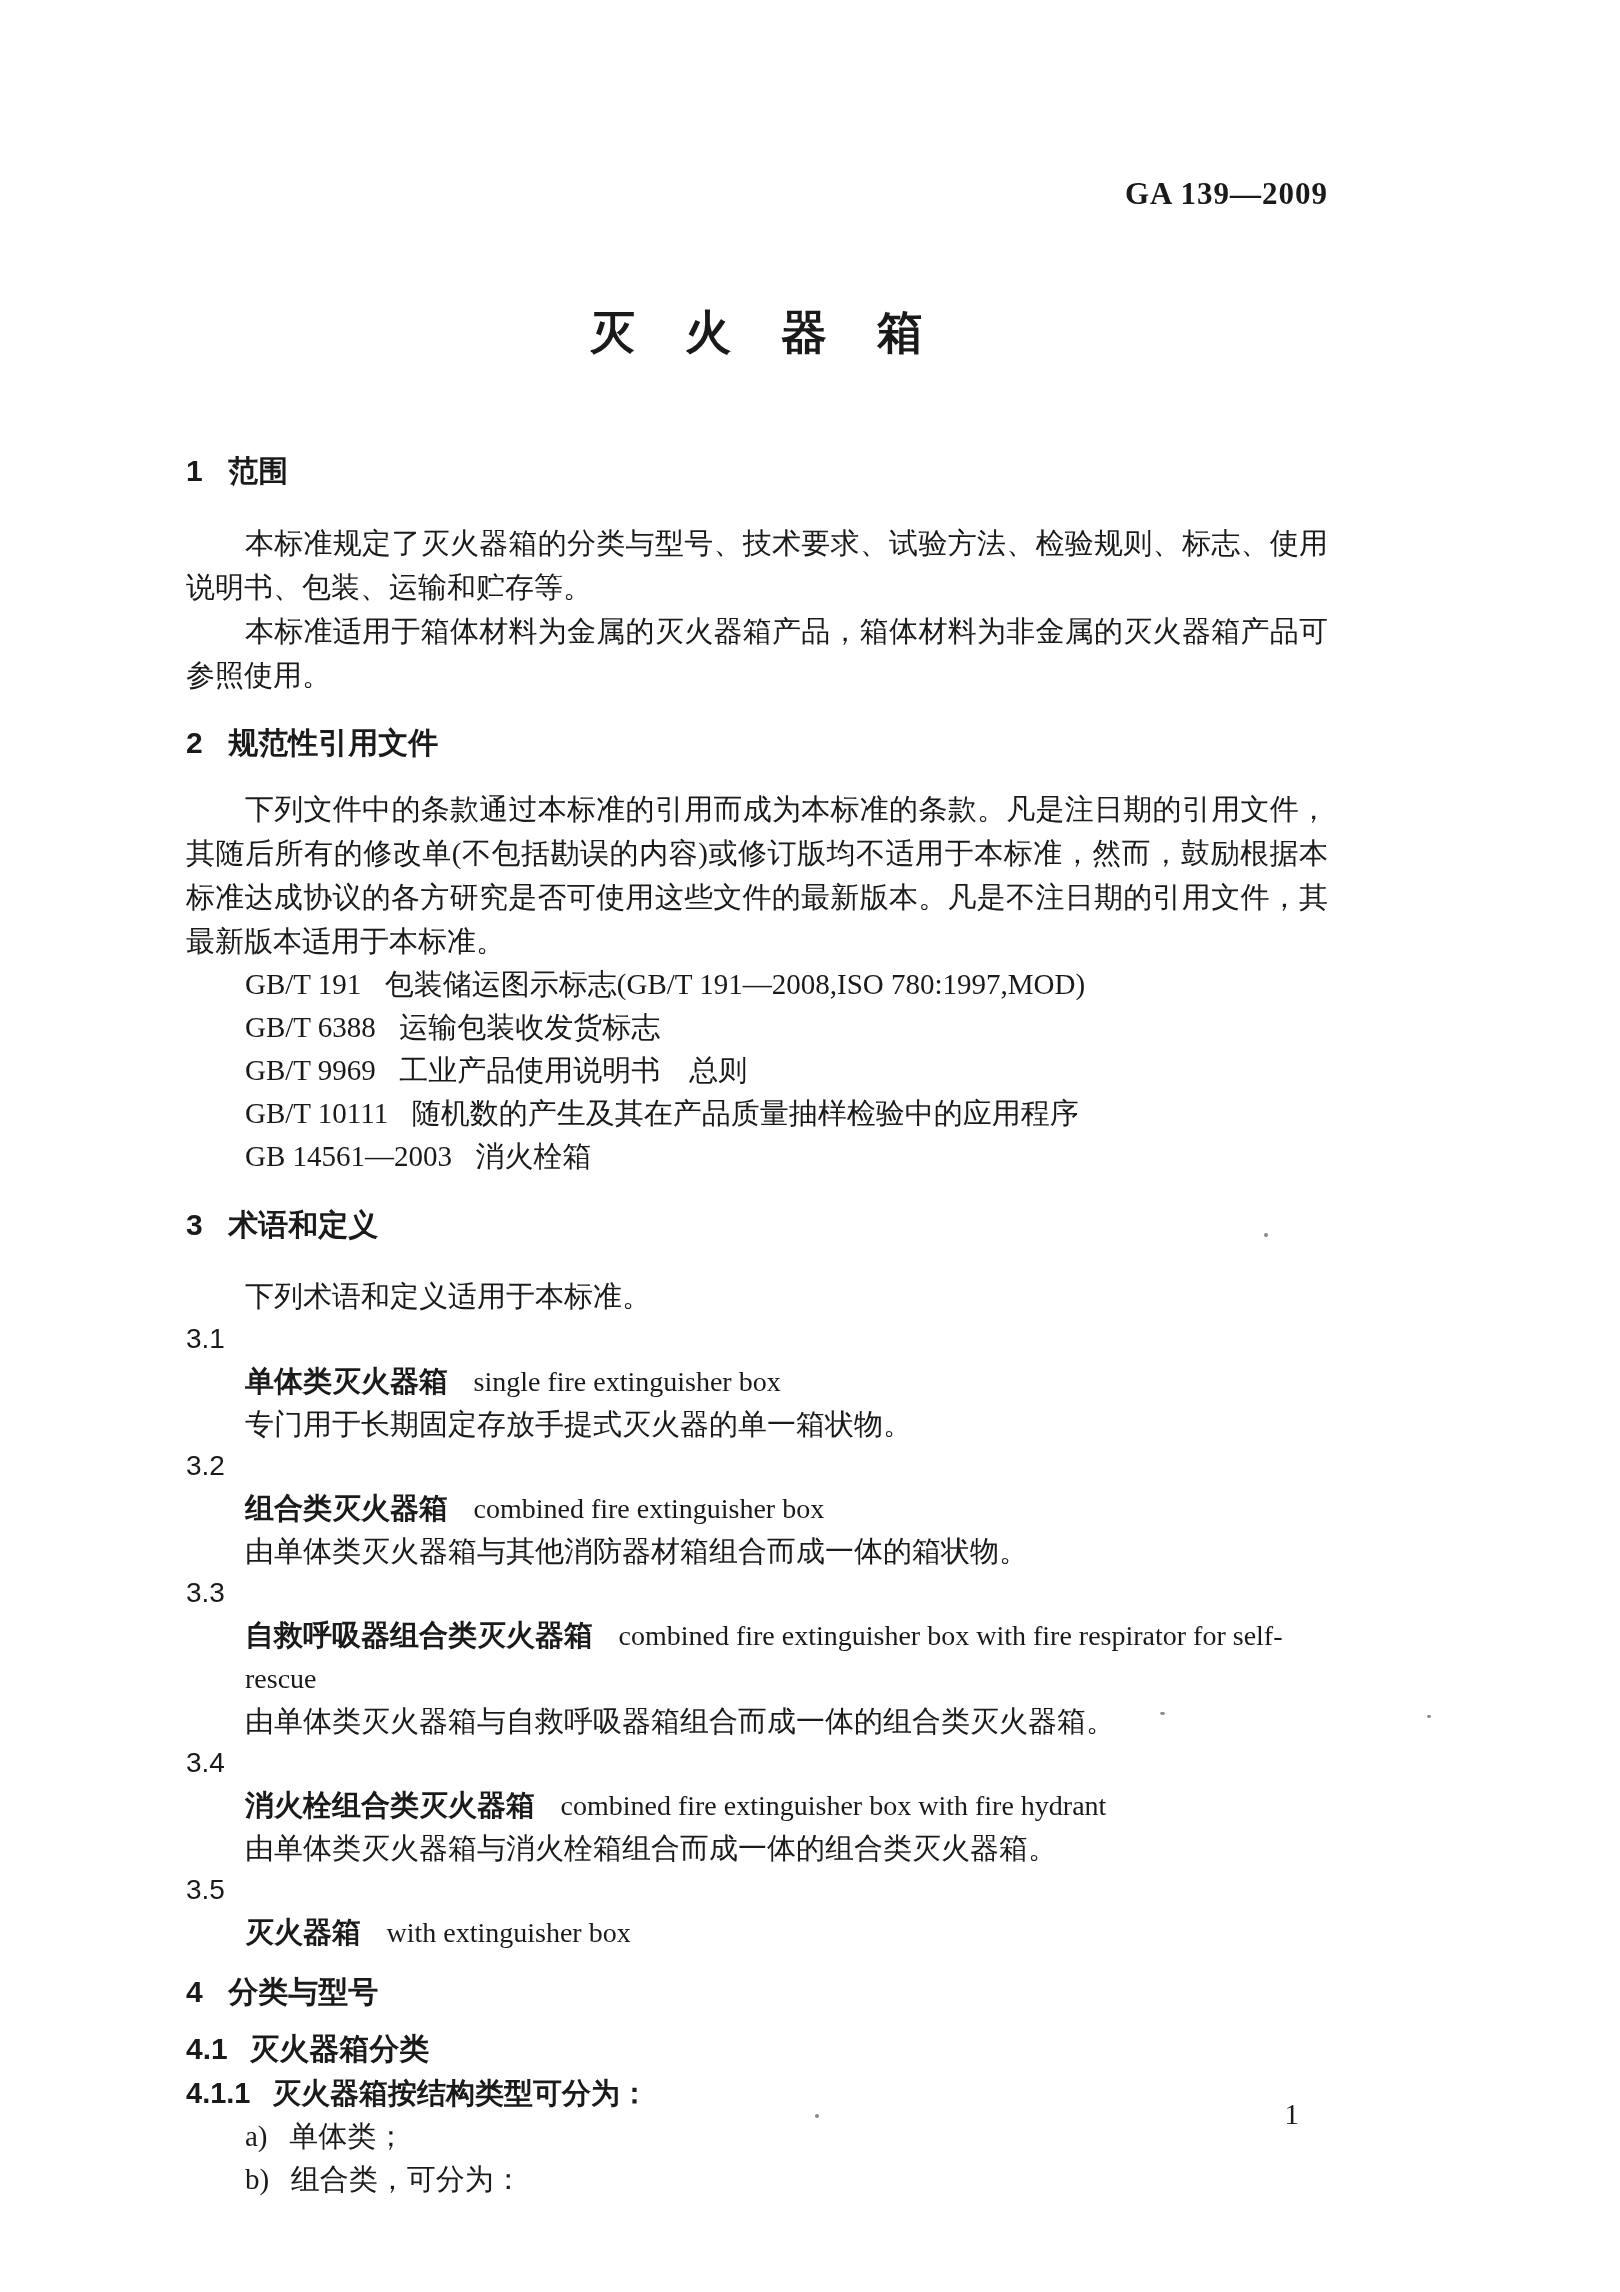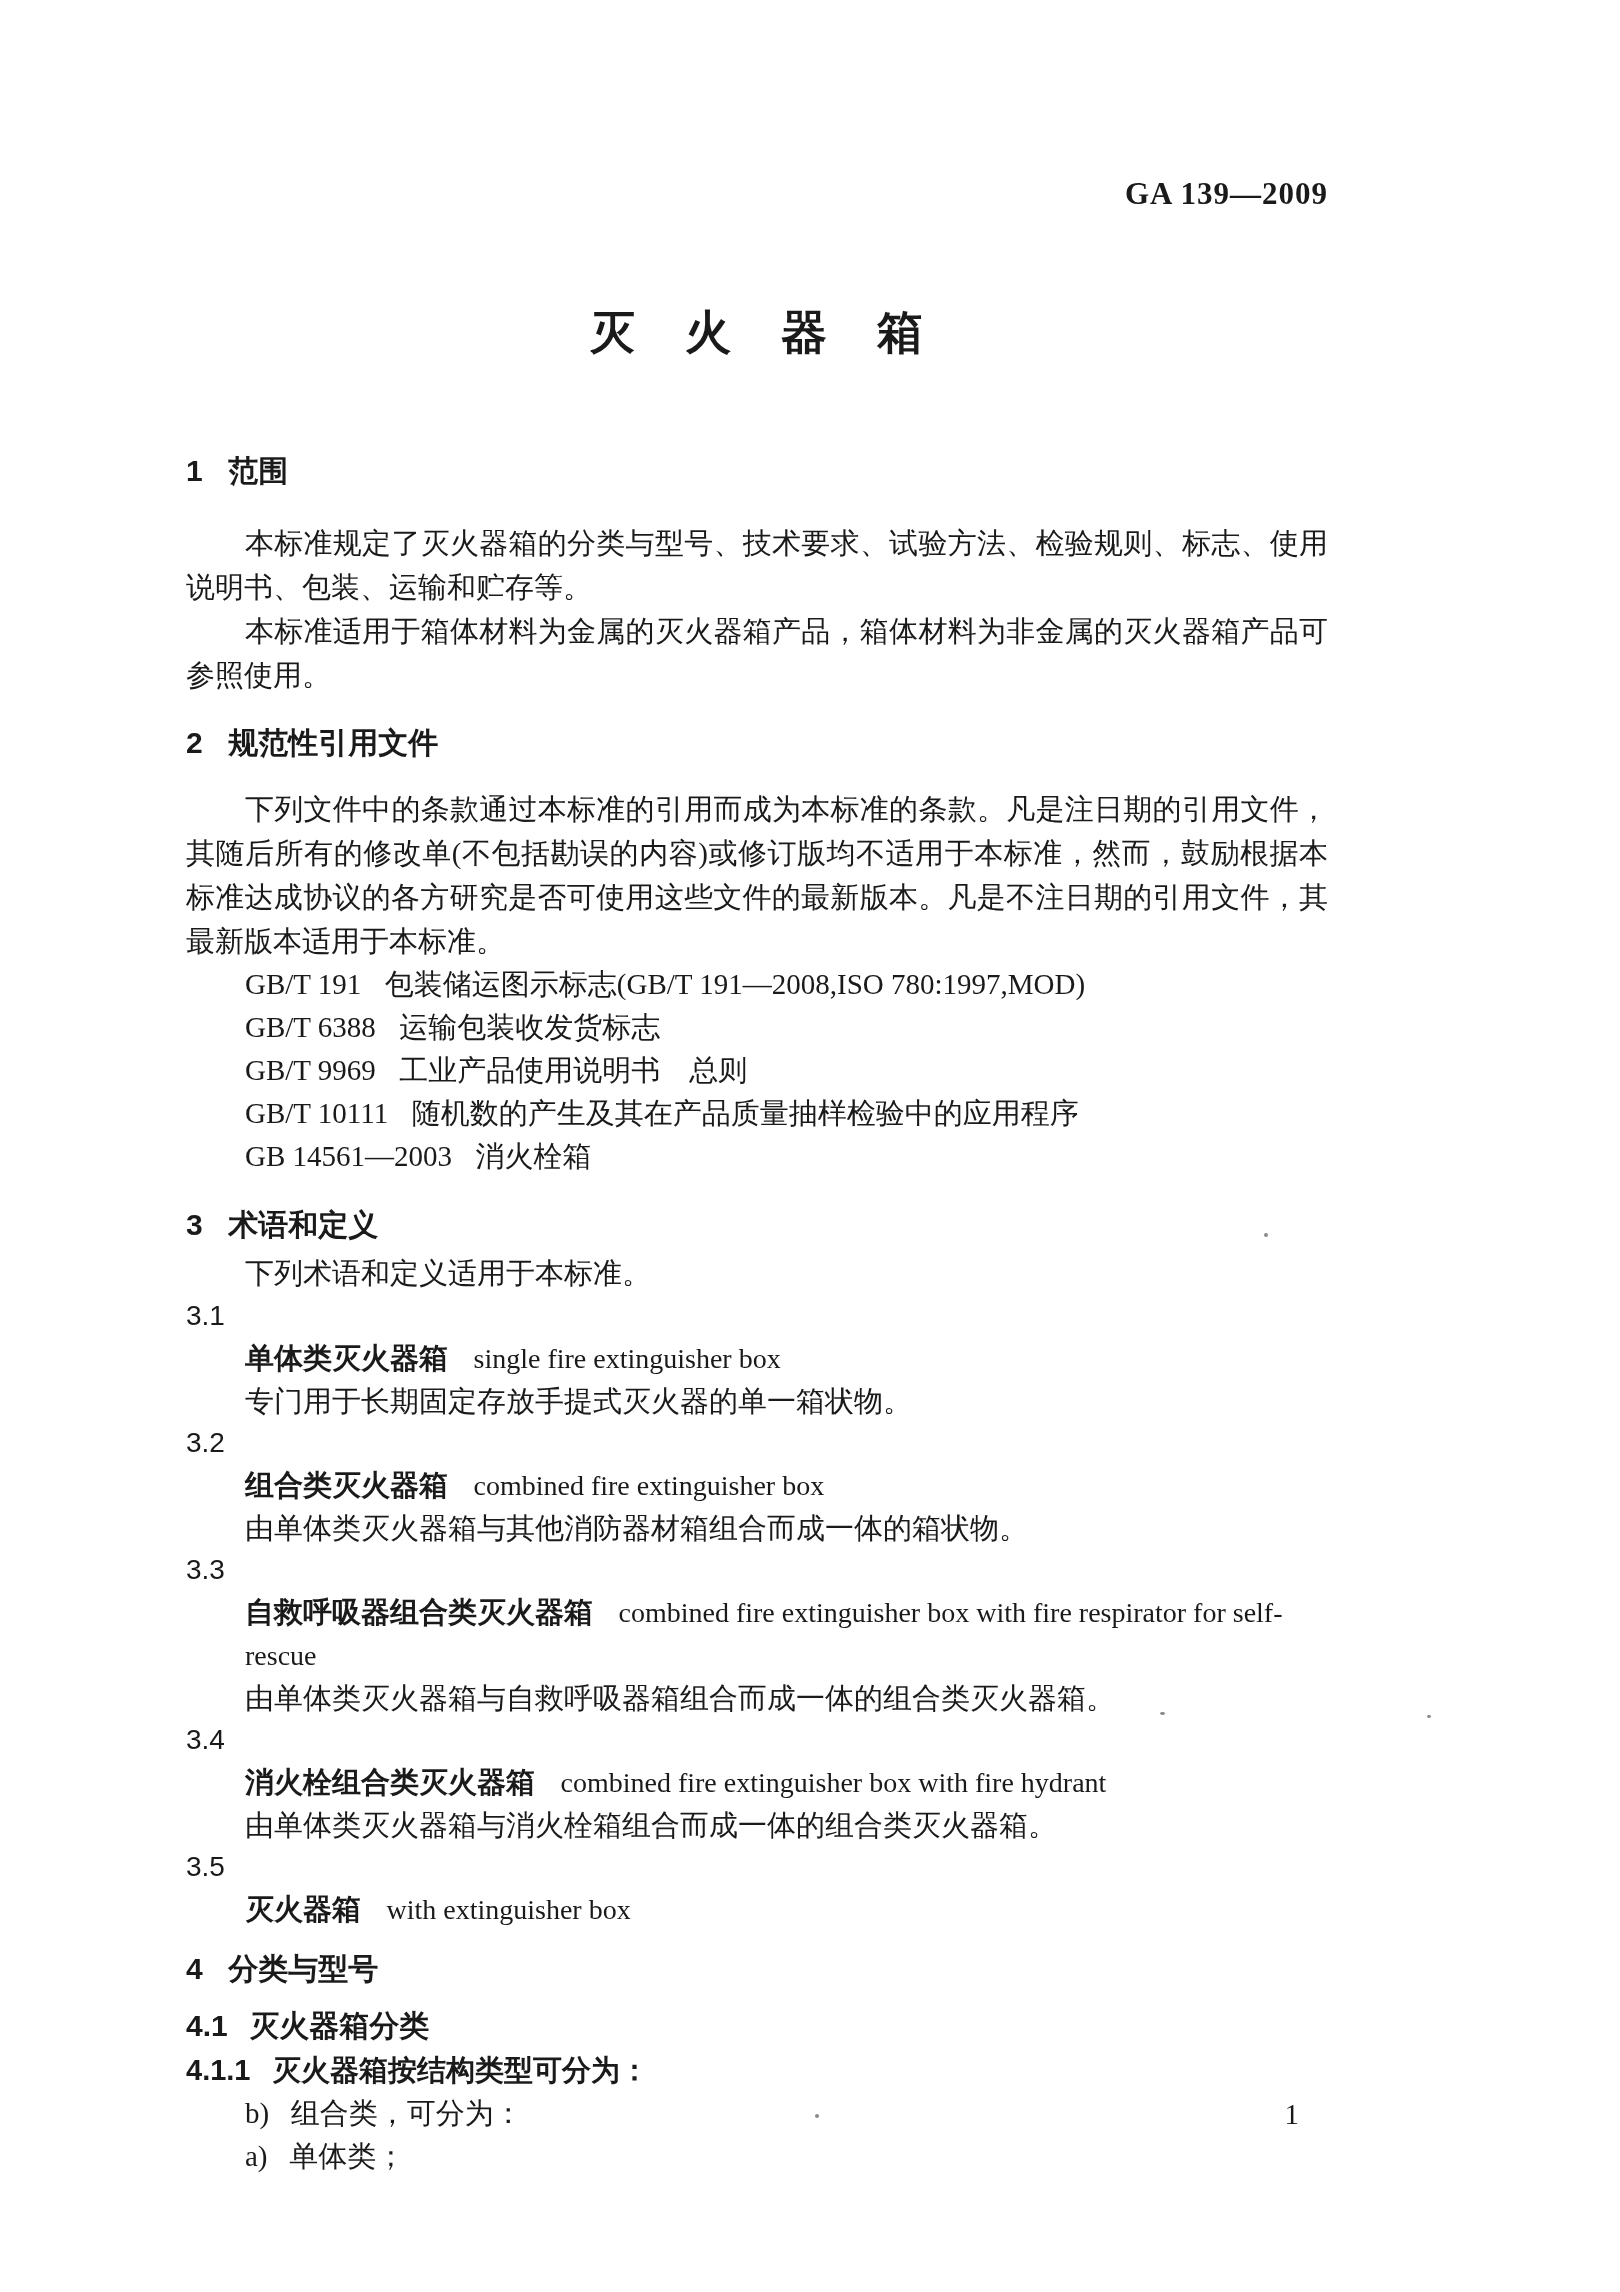--- a/index.html
+++ b/index.html
@@ -52,21 +52,21 @@
   .h-s41 { margin-top: 17.6px; }
   .h-s41 .sec-num { margin-right: 21.6px; }
   .body-p {
     margin: 0;
     line-height: 44px;
     text-align: justify;
   }
   .indent { text-indent: 59px; }
   .p-first { margin-top: 31px; }
   .p-intro2 { margin-top: 25.5px; }
-  .p-intro3 { margin-top: 8px; line-height: 43px; }
+  .p-intro3 { margin-top: 31px; line-height: 43px; }
   .refs { margin: 0; }
   .ref-row {
     margin-left: 59px;
     line-height: 43px;
     white-space: nowrap;
   }
   .ref-code { display: inline-block; margin-right: 23.5px; }
   .terms { margin: 0; }
   .term-group { line-height: 42px; }
   .term-num {
@@ -199,24 +199,24 @@
   <div class="sec-heading h-s4">
     <span class="sec-num">4</span><span>分类与型号</span>
   </div>
   <div class="sec-heading h-s41">
     <span class="sec-num">4.1</span><span>灭火器箱分类</span>
   </div>
   <div class="clause">
     <span class="clause-num">4.1.1</span><span>灭火器箱按结构类型可分为：</span>
   </div>
   <div class="list-item">
+    <span class="li-label">a)</span><span>单体类；</span>
+  </div>
+  <div class="list-item">
     <span class="li-label">b)</span><span>组合类，可分为：</span>
-  </div>
-  <div class="list-item">
-    <span class="li-label">a)</span><span>单体类；</span>
   </div>
 
   <div class="page-num">1</div>
 
   <div class="speck speck-1"></div>
   <div class="speck speck-2"></div>
   <div class="speck speck-3"></div>
   <div class="speck speck-4"></div>
 
 </div>

